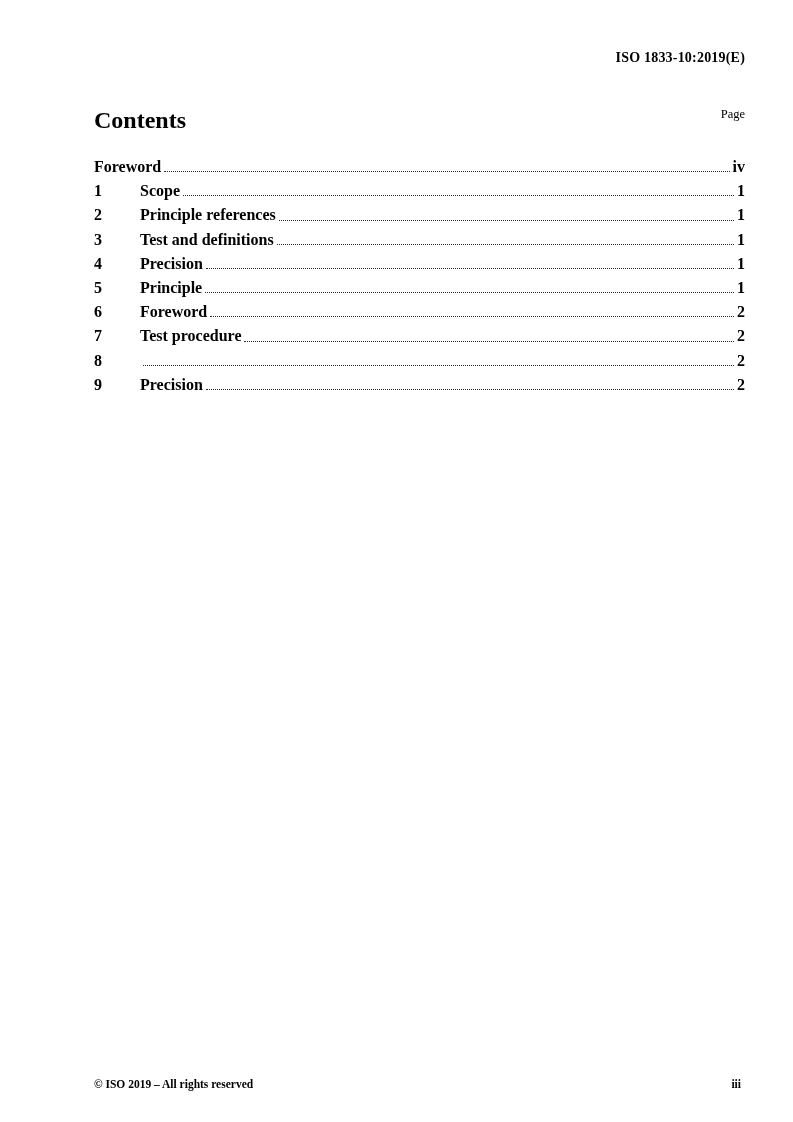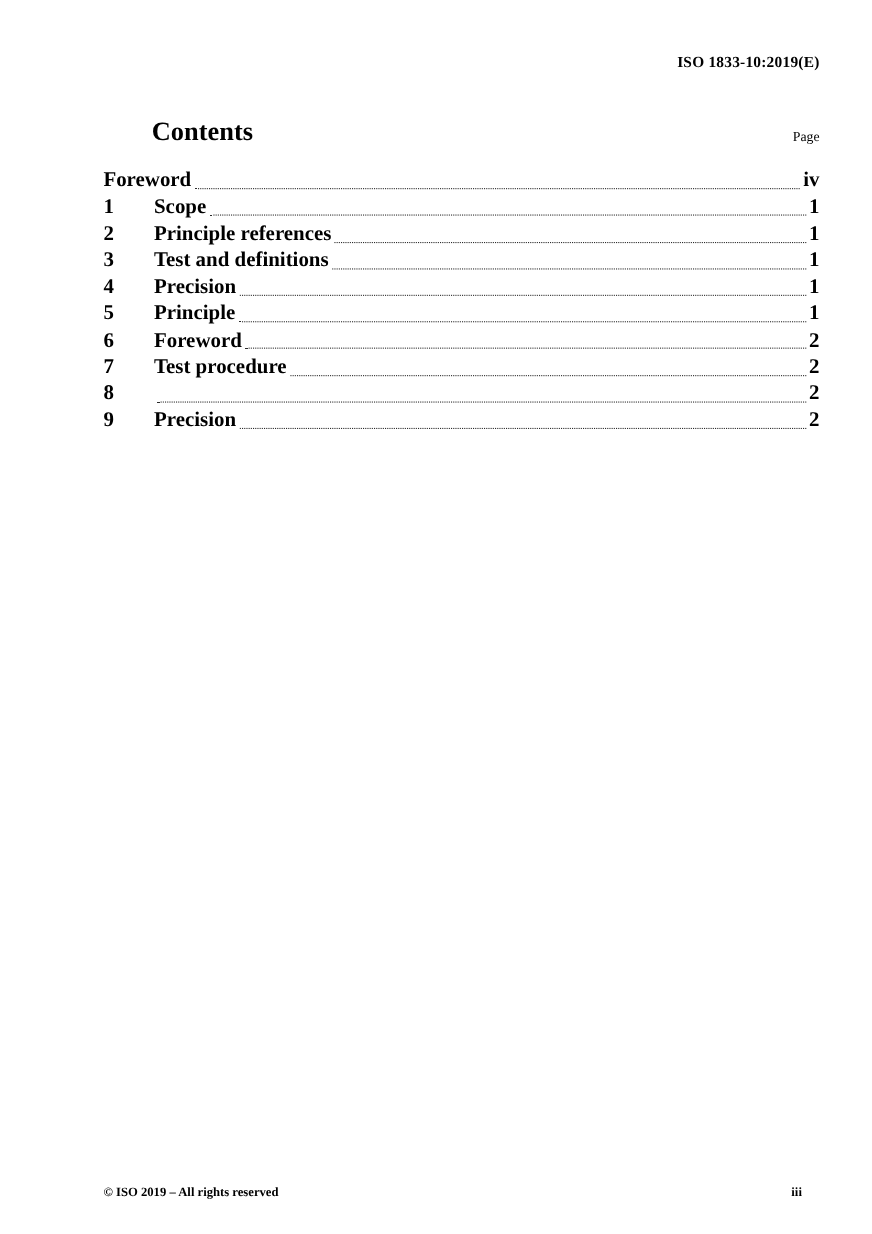--- a/index.html
+++ b/index.html
@@ -27,43 +27,42 @@
     letter-spacing: 0.2px;
   }
   .content {
     position: absolute;
     left: 94px;
     right: 48px;
     top: 108px;
   }
   .title-row {
     display: flex;
-    align-items: flex-end;
+    align-items: flex-start;
     justify-content: space-between;
     margin-bottom: 20px;
-    margin-left: 44px;
   }
   .title {
     font-size: 24px;
     font-weight: bold;
     line-height: 1;
   }
   .page-label {
     font-size: 12.5px;
     line-height: 1;
     padding-bottom: 2px;
   }
   .toc {
     margin-top: 14px;
   }
   .toc-row {
     display: flex;
     align-items: flex-end;
     font-weight: bold;
-    font-size: 19px;
+    font-size: 16px;
     height: 24.2px;
     line-height: 1.2;
   }
   .toc-num {
     width: 46px;
     flex-shrink: 0;
   }
   .toc-label {
     white-space: nowrap;
   }
@@ -72,21 +71,21 @@
     border-bottom: 1.6px dotted #2b2b2b;
     margin: 0 3px 4px 3px;
     min-width: 20px;
   }
   .toc-page {
     flex-shrink: 0;
   }
   .footer {
     position: absolute;
     left: 94px;
-    right: 64px;
+    right: 52px;
     bottom: 32px;
     display: flex;
     justify-content: space-between;
     align-items: flex-end;
     font-size: 11.5px;
     font-weight: bold;
   }
 </style>
 </head>
 <body>

